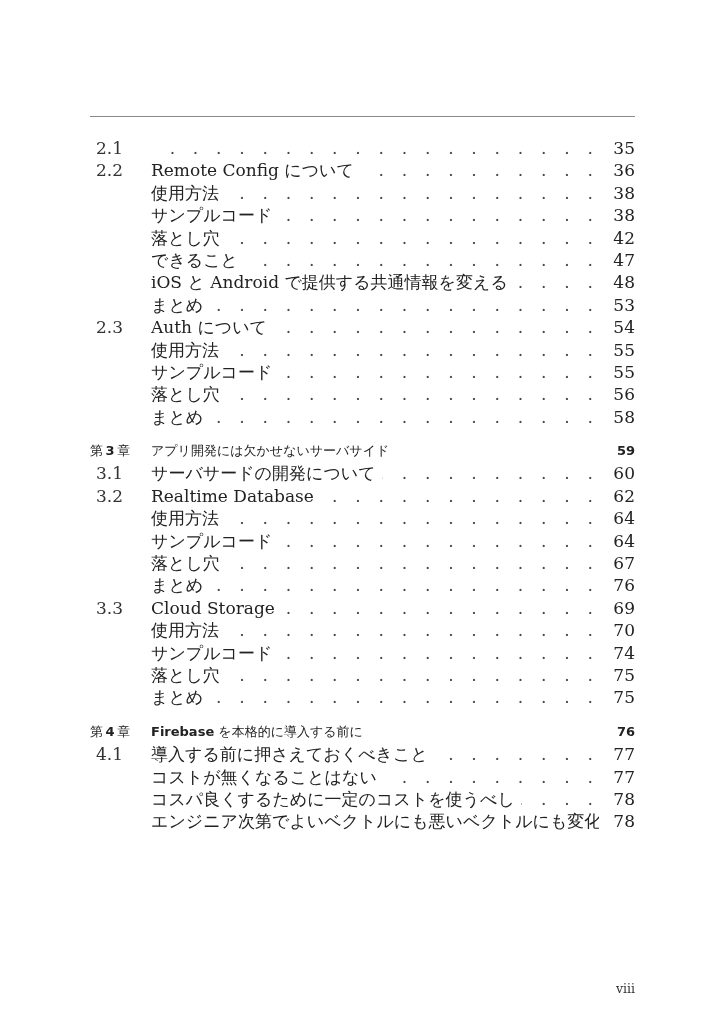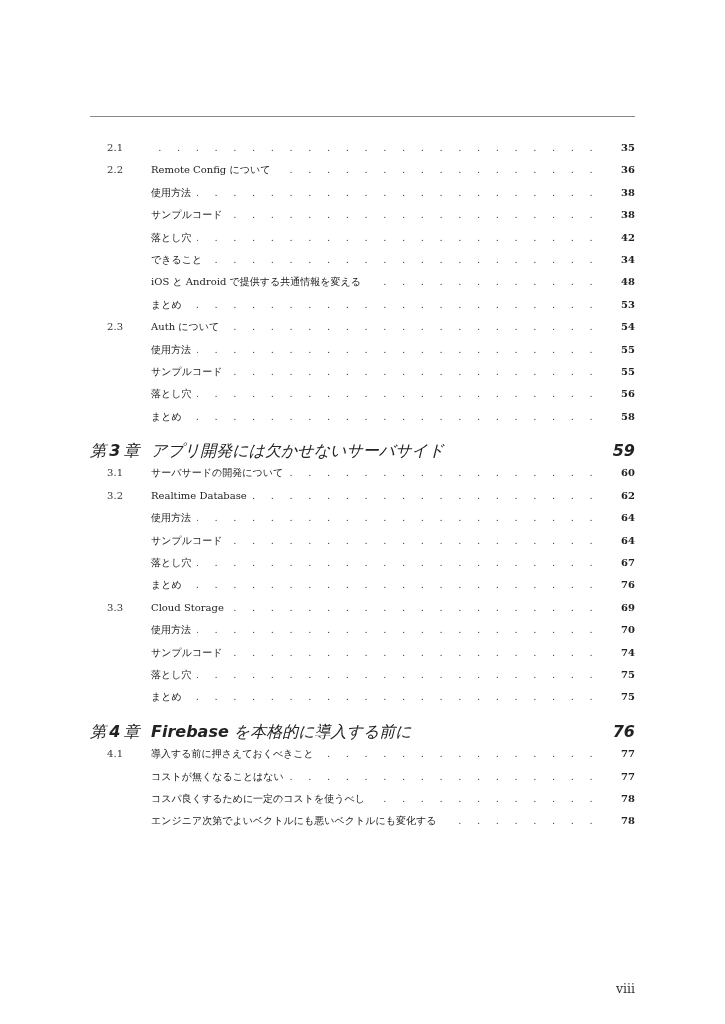--- a/index.html
+++ b/index.html
@@ -31,21 +31,21 @@
     .toc {
       position: absolute;
       left: 90px;
       top: 137px;
       width: 545px;
     }
     .row {
       position: relative;
       height: 22.4px;
       line-height: 22.4px;
-      font-size: 10px;
+      font-size: 17px;
       white-space: nowrap;
     }
     .row .num {
       position: absolute;
       left: 0;
       width: 33px;
       text-align: right;
       color: #333;
     }
     .row .title-wrap {
@@ -68,27 +68,25 @@
       letter-spacing: 6.2px;
       color: #444;
       text-align: right;
       direction: rtl;
     }
     .row .page-num {
       position: absolute;
       right: 0;
       width: 30px;
       text-align: right;
-      font-weight: bold;
     }
     .row.chapter {
       margin-top: 12px;
       font-family: "DejaVu Sans", "Liberation Sans", sans-serif;
-      font-size: 16px;
-      font-style: italic;
+      font-size: 13px;
     }
     .row.chapter .num {
       left: 0;
       width: auto;
       text-align: left;
       color: #222;
     }
     .row.chapter .num b { font-weight: bold; }
     .row.chapter .title { font-weight: normal; }
     .row.chapter .page-num { font-weight: bold; }
@@ -147,21 +145,21 @@
           <span class="leader">. . . . . . . . . . . . . . . . . . . . . . . . . . . . . . . . . . . . . . . . . . . . . . . . . . . . . . . . . . . . . .</span>
         </span>
         <span class="page-num">42</span>
       </div>
       <div class="row">
         <span class="num"></span>
         <span class="title-wrap">
           <span class="title">できること</span>
           <span class="leader">. . . . . . . . . . . . . . . . . . . . . . . . . . . . . . . . . . . . . . . . . . . . . . . . . . . . . . . . . . . . . .</span>
         </span>
-        <span class="page-num">34</span>
+        <span class="page-num">47</span>
       </div>
       <div class="row">
         <span class="num"></span>
         <span class="title-wrap">
           <span class="title">iOS と Android で提供する共通情報を変える</span>
           <span class="leader">. . . . . . . . . . . . . . . . . . . . . . . . . . . . . . . . . . . . . . . . . . . . . . . . . . . . . . . . . . . . . .</span>
         </span>
         <span class="page-num">48</span>
       </div>
       <div class="row">

